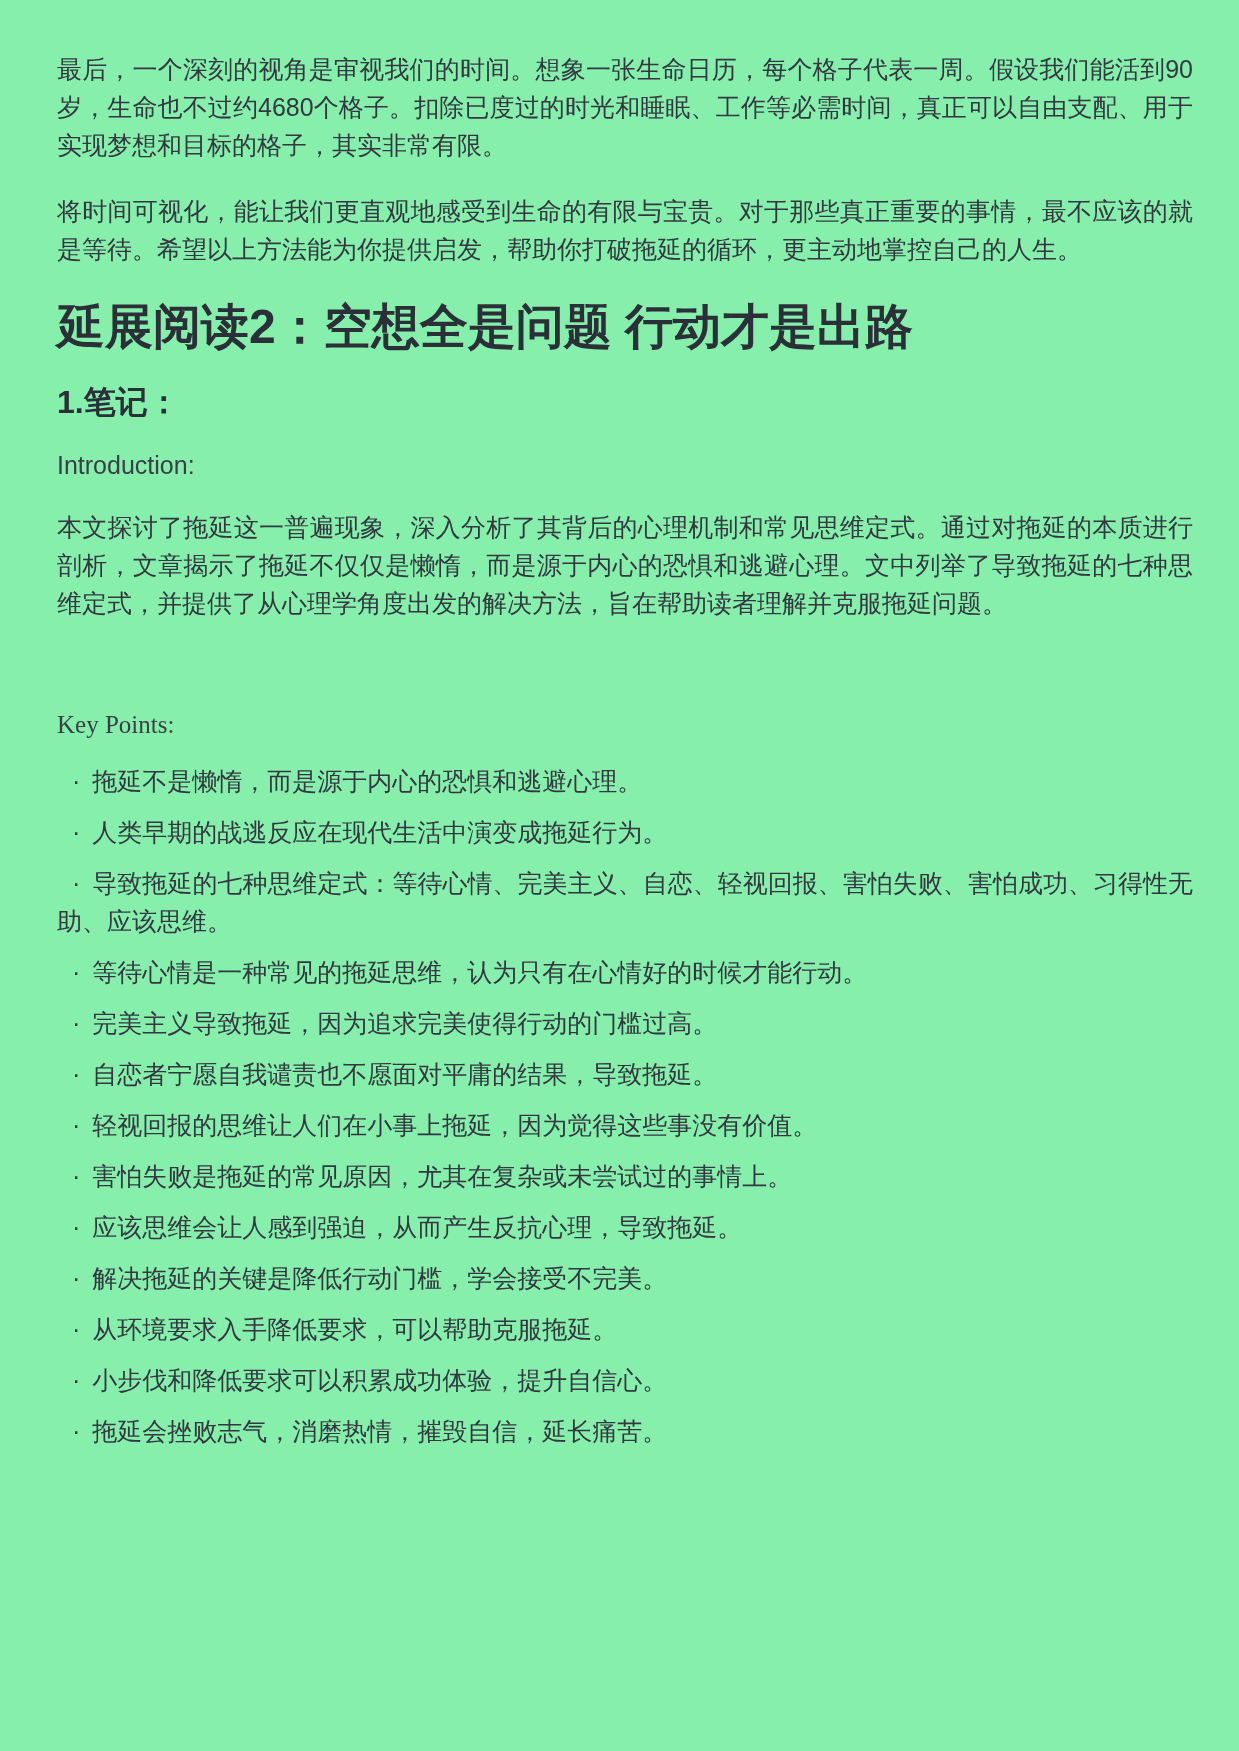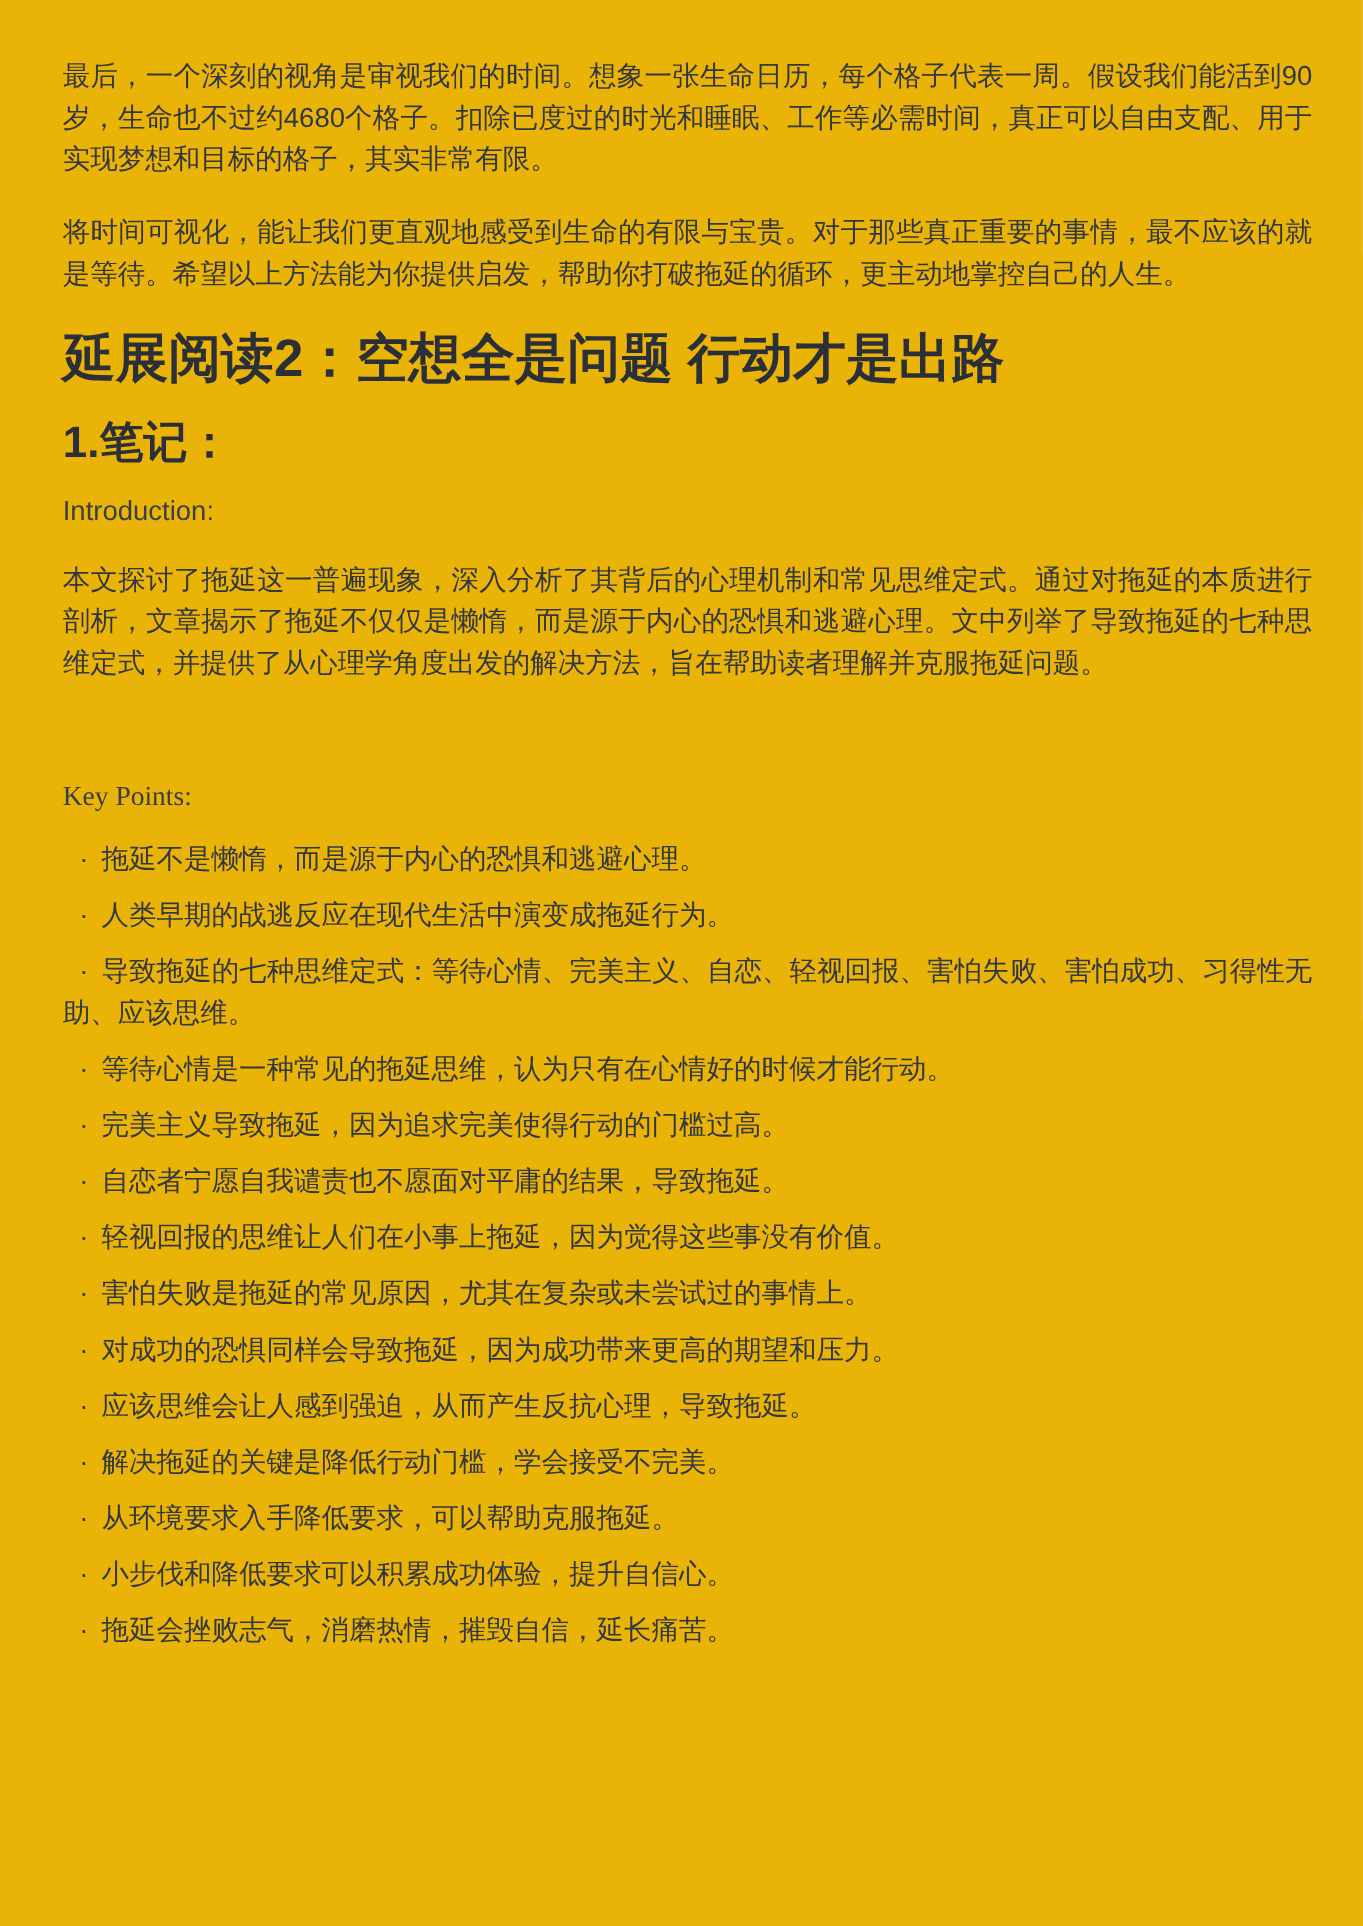--- a/index.html
+++ b/index.html
@@ -5,42 +5,42 @@
   html, body {
     margin: 0;
     padding: 0;
     background: #ffffff;
   }
   .page {
     position: relative;
     width: 1239px;
     min-height: 1751px;
     box-sizing: border-box;
-    background: #eab308;
+    background: #86efac;
     padding: 50px 46px 60px 57px;
     font-family: "Liberation Sans", "DejaVu Sans", sans-serif;
     color: #333840;
     font-size: 25px;
     line-height: 38px;
   }
   .para {
     margin: 0 0 28px 0;
     text-align: justify;
     text-justify: inter-ideograph;
   }
   h1.section-title {
     margin: 34px 0 28px 0;
     font-size: 48px;
     line-height: 50px;
     font-weight: 700;
     color: #2b3038;
   }
   h2.notes-heading {
     margin: 0 0 22px 0;
-    font-size: 40px;
+    font-size: 32px;
     line-height: 44px;
     font-weight: 700;
     color: #2b3038;
   }
   .label {
     margin: 0 0 24px 0;
     color: #3a3f45;
   }
   .label.key-points {
     margin-top: 84px;
@@ -98,23 +98,20 @@
     <div class="bullet">
       <span class="dot">·</span><span>自恋者宁愿自我谴责也不愿面对平庸的结果，导致拖延。</span>
     </div>
     <div class="bullet">
       <span class="dot">·</span><span>轻视回报的思维让人们在小事上拖延，因为觉得这些事没有价值。</span>
     </div>
     <div class="bullet">
       <span class="dot">·</span><span>害怕失败是拖延的常见原因，尤其在复杂或未尝试过的事情上。</span>
     </div>
     <div class="bullet">
-      <span class="dot">·</span><span>对成功的恐惧同样会导致拖延，因为成功带来更高的期望和压力。</span>
-    </div>
-    <div class="bullet">
       <span class="dot">·</span><span>应该思维会让人感到强迫，从而产生反抗心理，导致拖延。</span>
     </div>
     <div class="bullet">
       <span class="dot">·</span><span>解决拖延的关键是降低行动门槛，学会接受不完美。</span>
     </div>
     <div class="bullet">
       <span class="dot">·</span><span>从环境要求入手降低要求，可以帮助克服拖延。</span>
     </div>
     <div class="bullet">
       <span class="dot">·</span><span>小步伐和降低要求可以积累成功体验，提升自信心。</span>

